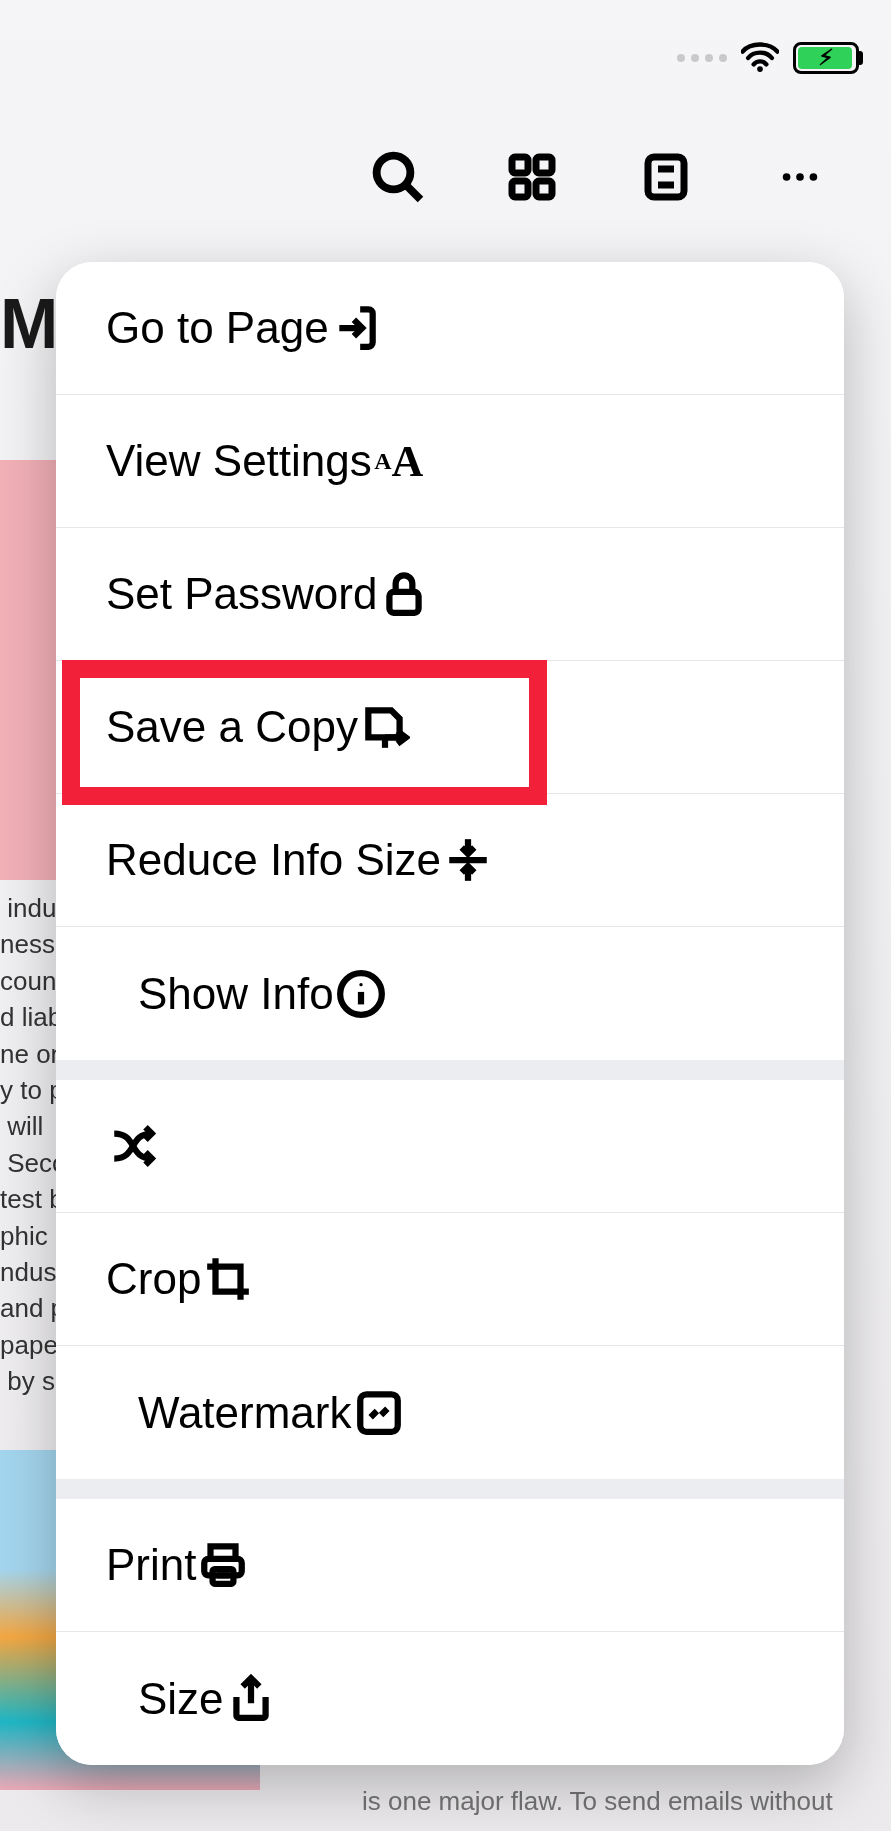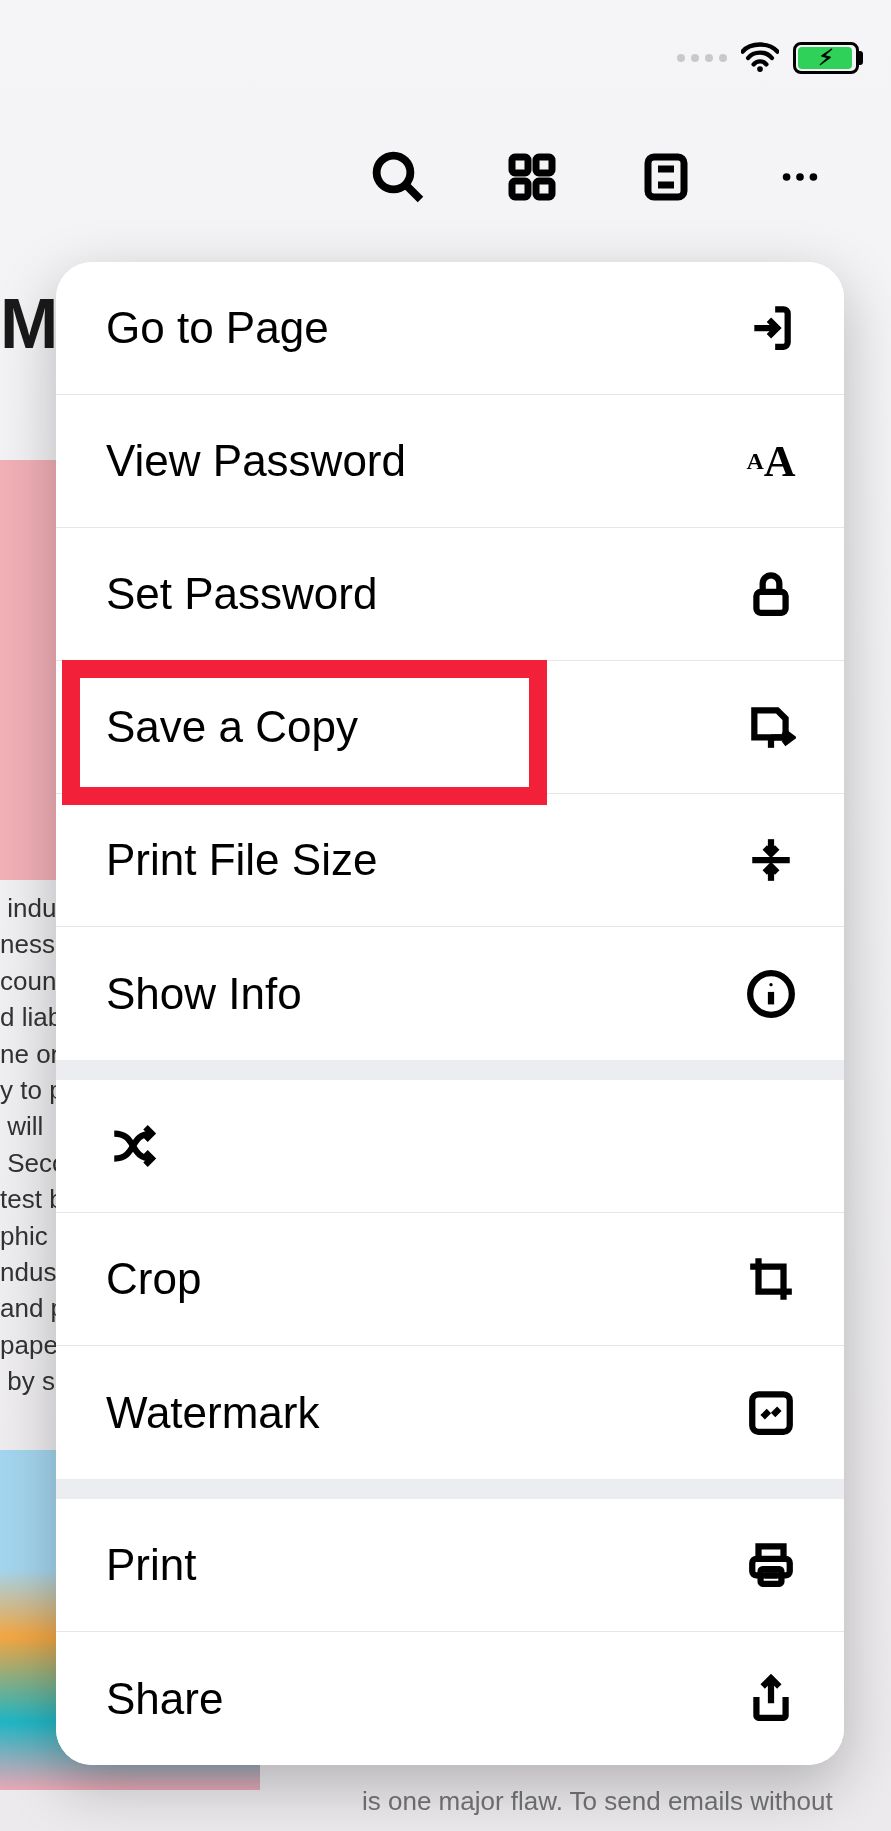--- a/index.html
+++ b/index.html
@@ -102,29 +102,28 @@
     background:#fff;
     border-radius:36px;
     box-shadow:0 20px 60px rgba(0,0,0,0.25);
     overflow:hidden;
   }
   .menu-group { background:#fff; }
   .menu-sep { height:20px; background:#ecedf0; }
   .menu-item{
     display:flex;
     align-items:center;
-    justify-content:space-between;
     padding:0 46px 0 50px;
     height:133px;
     border-bottom:1px solid #e6e6e8;
     font-size:44px;
     color:#000;
     font-weight:400;
   }
-  .menu-item:last-child{ border-bottom:none; }
+  .menu-item:last-child{ border-bottom:none;margin-left:32px; }
   .menu-item .icon { width:54px; height:54px; display:flex; align-items:center; justify-content:center; }
   .menu-item .icon svg { stroke:#000; fill:none; stroke-width:3; }
 
   
   .highlight{
     position:absolute;
     border:18px solid #f3203a;
     pointer-events:none;
   }
 </style>
@@ -207,21 +206,21 @@
       <span>Go to Page</span>
       <span class="icon">
         <svg viewBox="0 0 24 24" width="50" height="50">
             <path d="M14 3 H18 a2 2 0 0 1 2 2 V19 a2 2 0 0 1 -2 2 H14"></path>
             <path d="M4 12 H15"></path>
             <path d="M11 8 L15 12 L11 16"></path>
           </svg>
       </span>
     </div>
     <div class="menu-item">
-      <span>View Password</span>
+      <span>View Settings</span>
       <span class="icon" style="font-family:Georgia,serif; color:#000;">
         <span style="font-size:24px;font-weight:600;">A</span>
           <span style="font-size:44px;font-weight:600;">A</span>
       </span>
     </div>
     <div class="menu-item">
       <span>Set Password</span>
       <span class="icon">
         <svg viewBox="0 0 24 24" width="50" height="50">
             <rect x="5" y="11" width="14" height="10" rx="2"></rect>
@@ -234,21 +233,21 @@
       <span class="icon">
         <svg viewBox="0 0 24 24" width="50" height="50">
             <path d="M4 4 H15 L19 8 V17 H4 Z"></path>
             <path d="M12 17 V22"></path>
             <path d="M12 17 L22 17"></path>
             <path d="M18 14 L22 17 L18 20"></path>
           </svg>
       </span>
     </div>
     <div class="menu-item">
-      <span>Print File Size</span>
+      <span>Reduce Info Size</span>
       <span class="icon">
         <svg viewBox="0 0 24 24" width="50" height="50">
             <line x1="3" y1="12" x2="21" y2="12"></line>
             <path d="M12 2 V9"></path>
             <path d="M9 6 L12 9 L15 6"></path>
             <path d="M12 22 V15"></path>
             <path d="M9 18 L12 15 L15 18"></path>
           </svg>
       </span>
     </div>
@@ -306,21 +305,21 @@
       <span class="icon">
         <svg viewBox="0 0 24 24" width="50" height="50">
             <path d="M6 9 V3 H18 V9"></path>
             <rect x="3" y="9" width="18" height="8" rx="2"></rect>
             <rect x="7" y="14" width="10" height="7" rx="1"></rect>
             <line x1="9" y1="17" x2="15" y2="17"></line>
           </svg>
       </span>
     </div>
     <div class="menu-item">
-      <span>Share</span>
+      <span>Size</span>
       <span class="icon">
         <svg viewBox="0 0 24 24" width="50" height="50">
             <path d="M12 2 V14"></path>
             <path d="M8 6 L12 2 L16 6"></path>
             <path d="M5 11 V20 a1 1 0 0 0 1 1 H18 a1 1 0 0 0 1 -1 V11"></path>
           </svg>
       </span>
     </div>
   </div>
 

